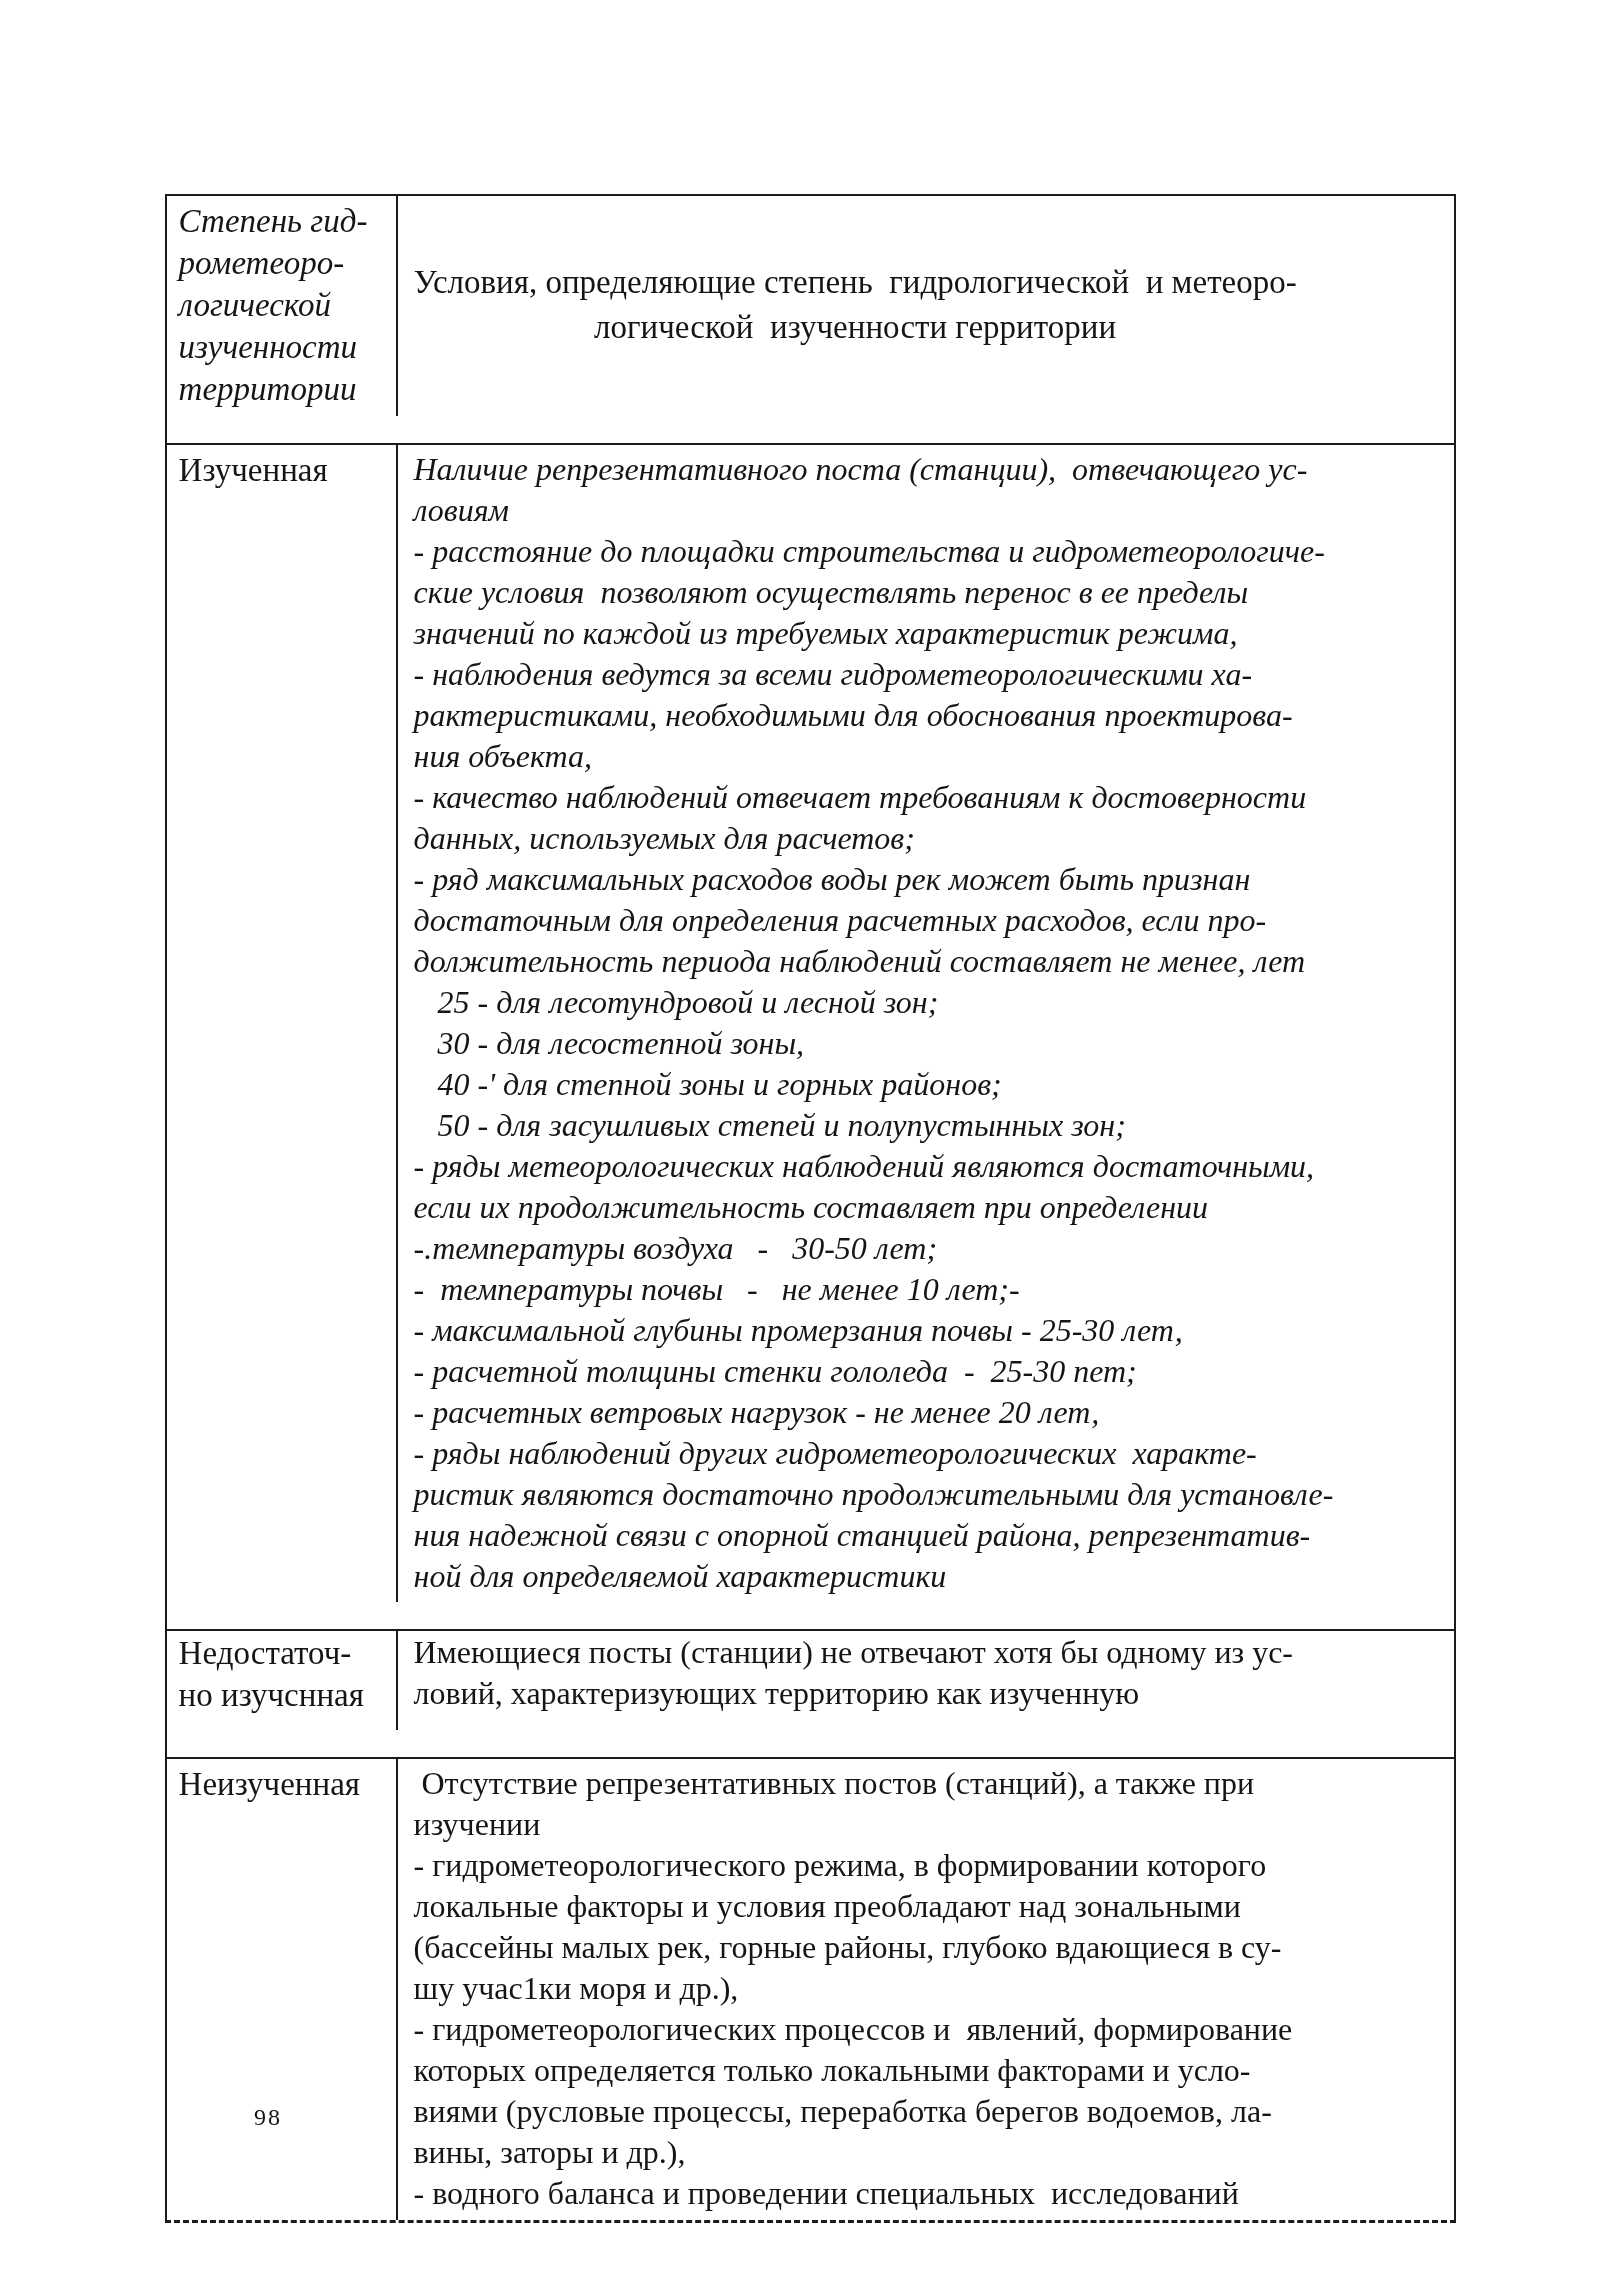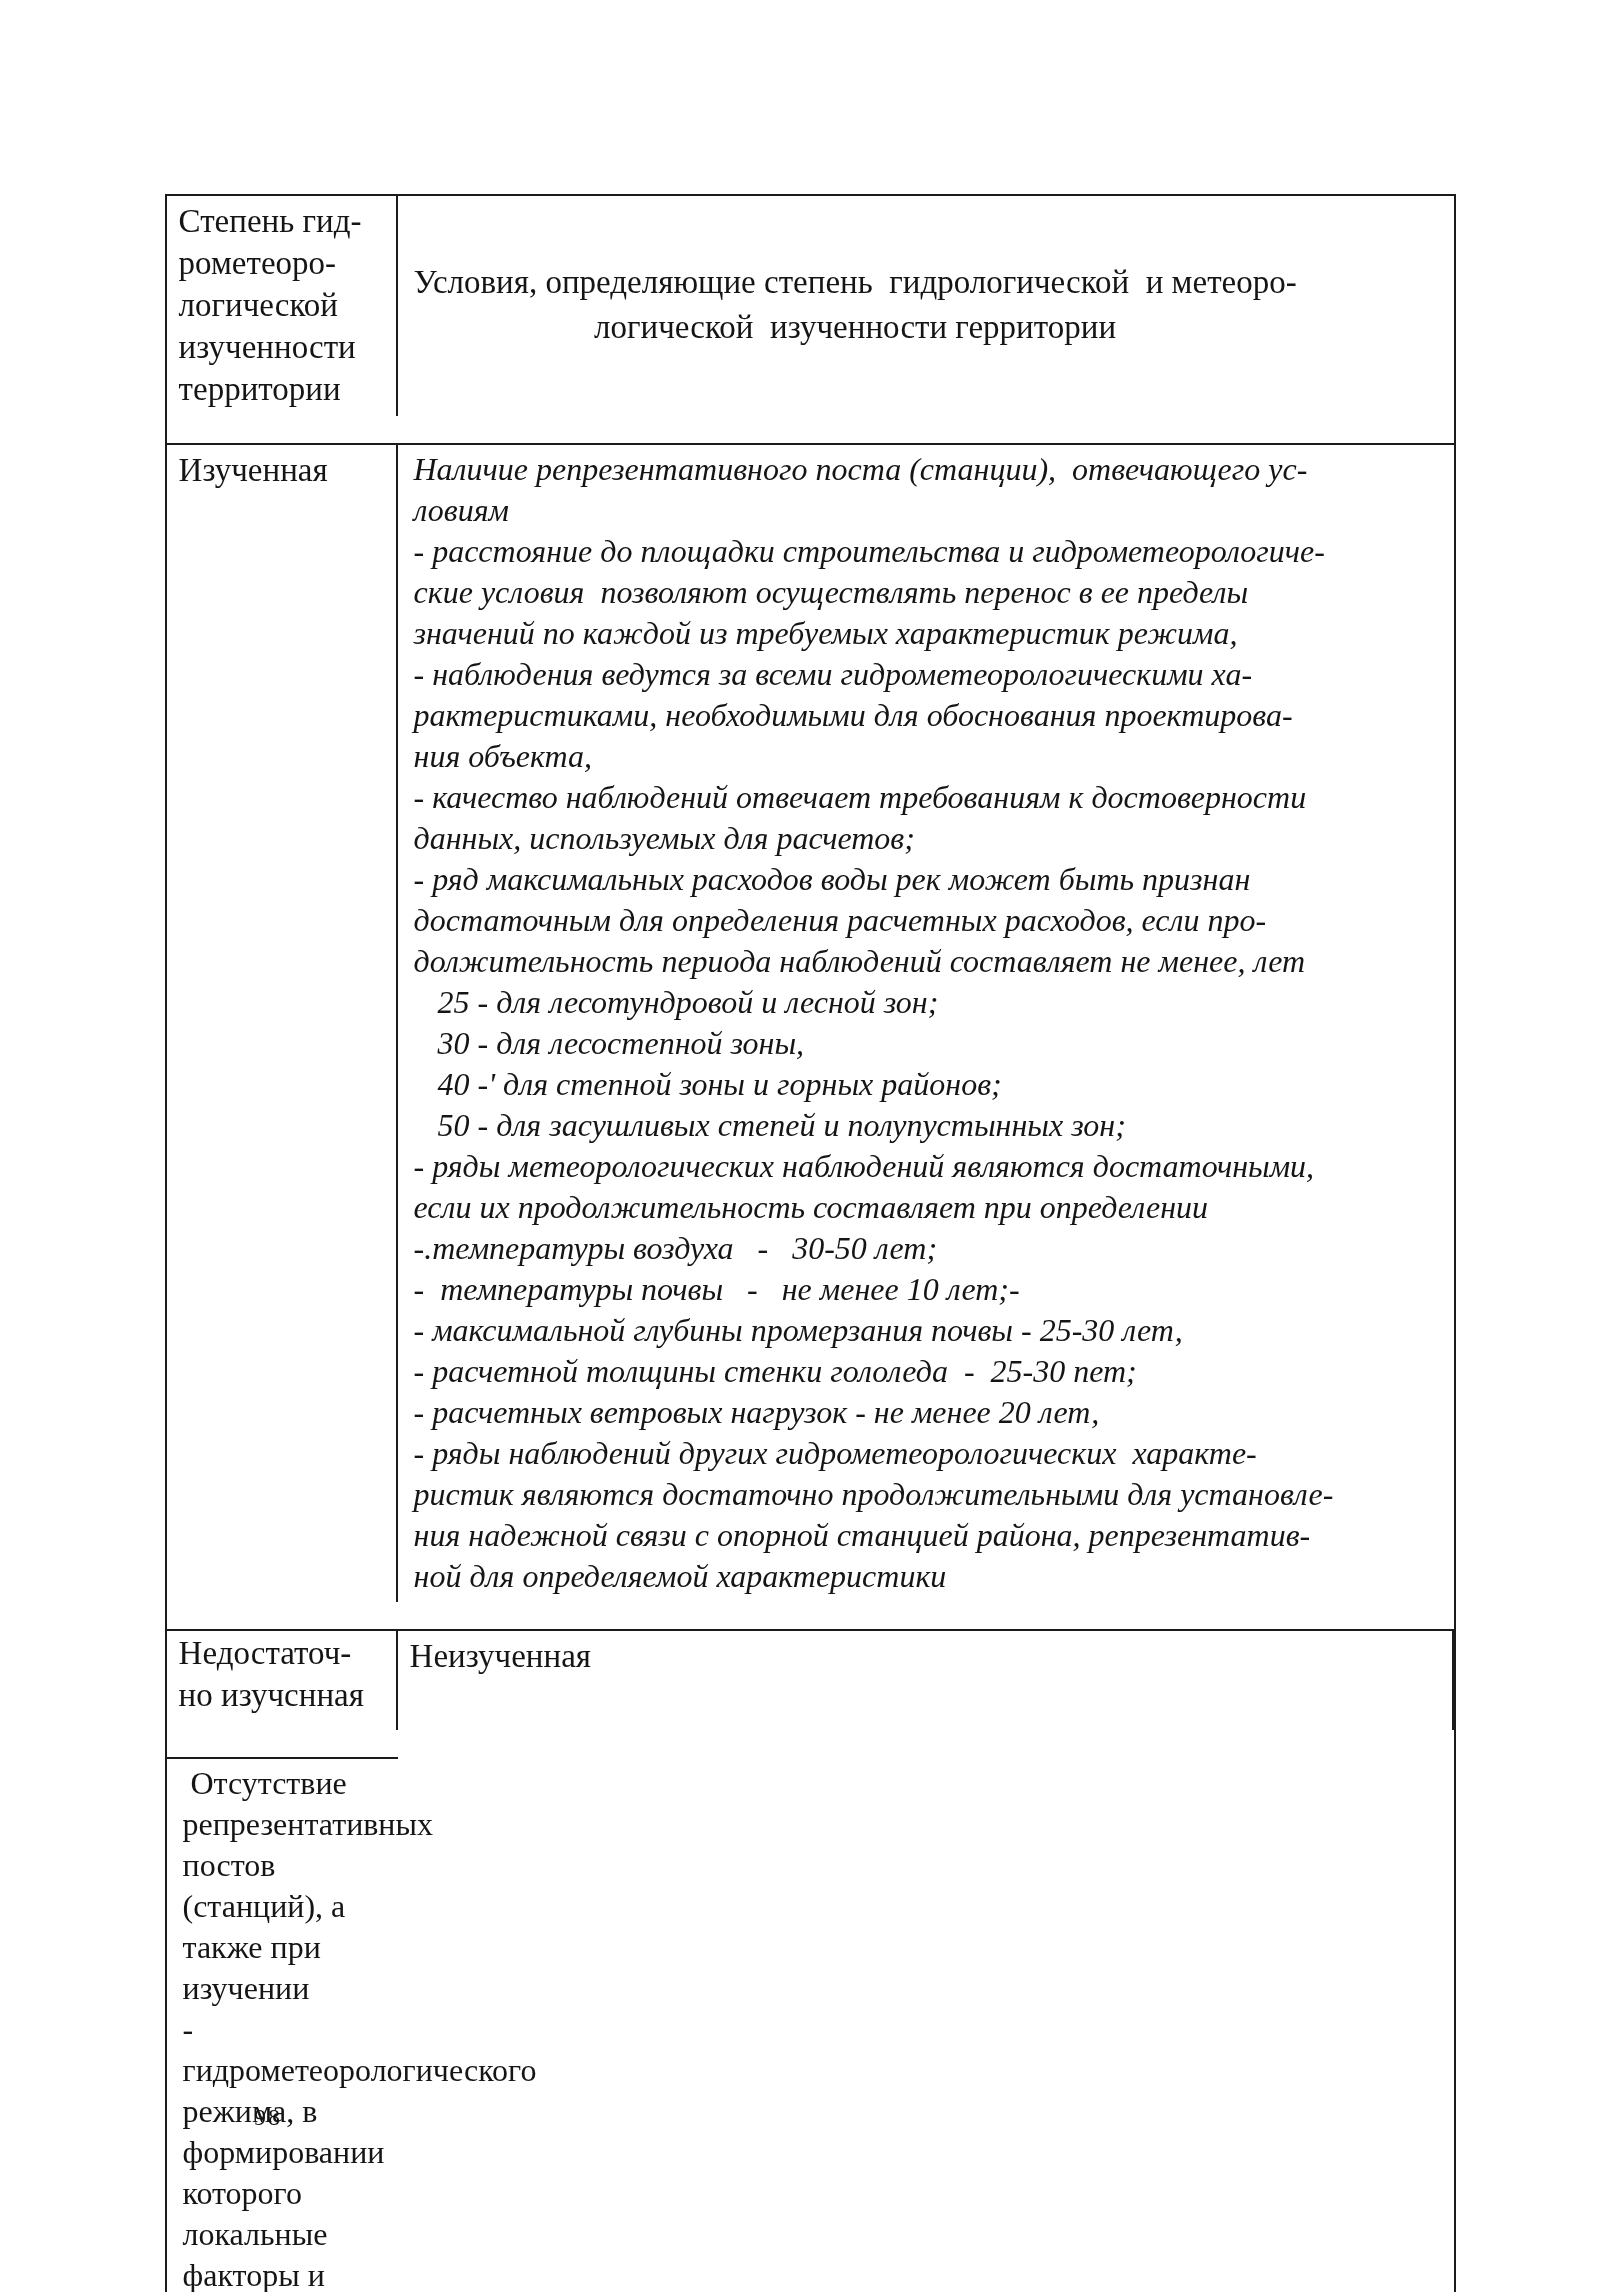--- a/index.html
+++ b/index.html
@@ -36,20 +36,21 @@
     border-right: 2.9px solid #1b1b1b;
     font-size: 33px;
     line-height: 42px;
   }
   .col2 {
     padding-left: 15.5px;
     padding-right: 13.6px;
   }
   .hdr1 {
     min-height: 206px;
+    font-style: italic;
   }
   .hdr2 {
     display: flex;
     align-items: center;
     min-height: 206px;
   }
   .hdr2 .inner {
     white-space: pre-wrap;
     font-size: 33px;
     line-height: 45px;
@@ -110,20 +111,22 @@
 - максимальной глубины промерзания почвы - 25-30 лет,
 - расчетной толщины стенки гололеда  -  25-30 пет;
 - расчетных ветровых нагрузок - не менее 20 лет,
 - ряды наблюдений других гидрометеорологических  характе-
 ристик являются достаточно продолжительными для установле-
 ния надежной связи с опорной станцией района, репрезентатив-
 ной для определяемой характеристики</div>
 
   <div class="cell col1 row-top row2-c1">Недостаточ-
 но изучснная</div>
+  <div class="cell col2 row-top row2-c2">Имеющиеся посты (станции) не отвечают хотя бы одному из ус-
+ловий, характеризующих территорию как изученную</div>
 
   <div class="cell col1 row-top">Неизученная</div>
   <div class="cell col2 row-top row3-c2"> Отсутствие репрезентативных постов (станций), а также при
 изучении
 - гидрометеорологического режима, в формировании которого
 локальные факторы и условия преобладают над зональными
 (бассейны малых рек, горные районы, глубоко вдающиеся в су-
 шу учас1ки моря и др.),
 - гидрометеорологических процессов и  явлений, формирование
 которых определяется только локальными факторами и усло-

